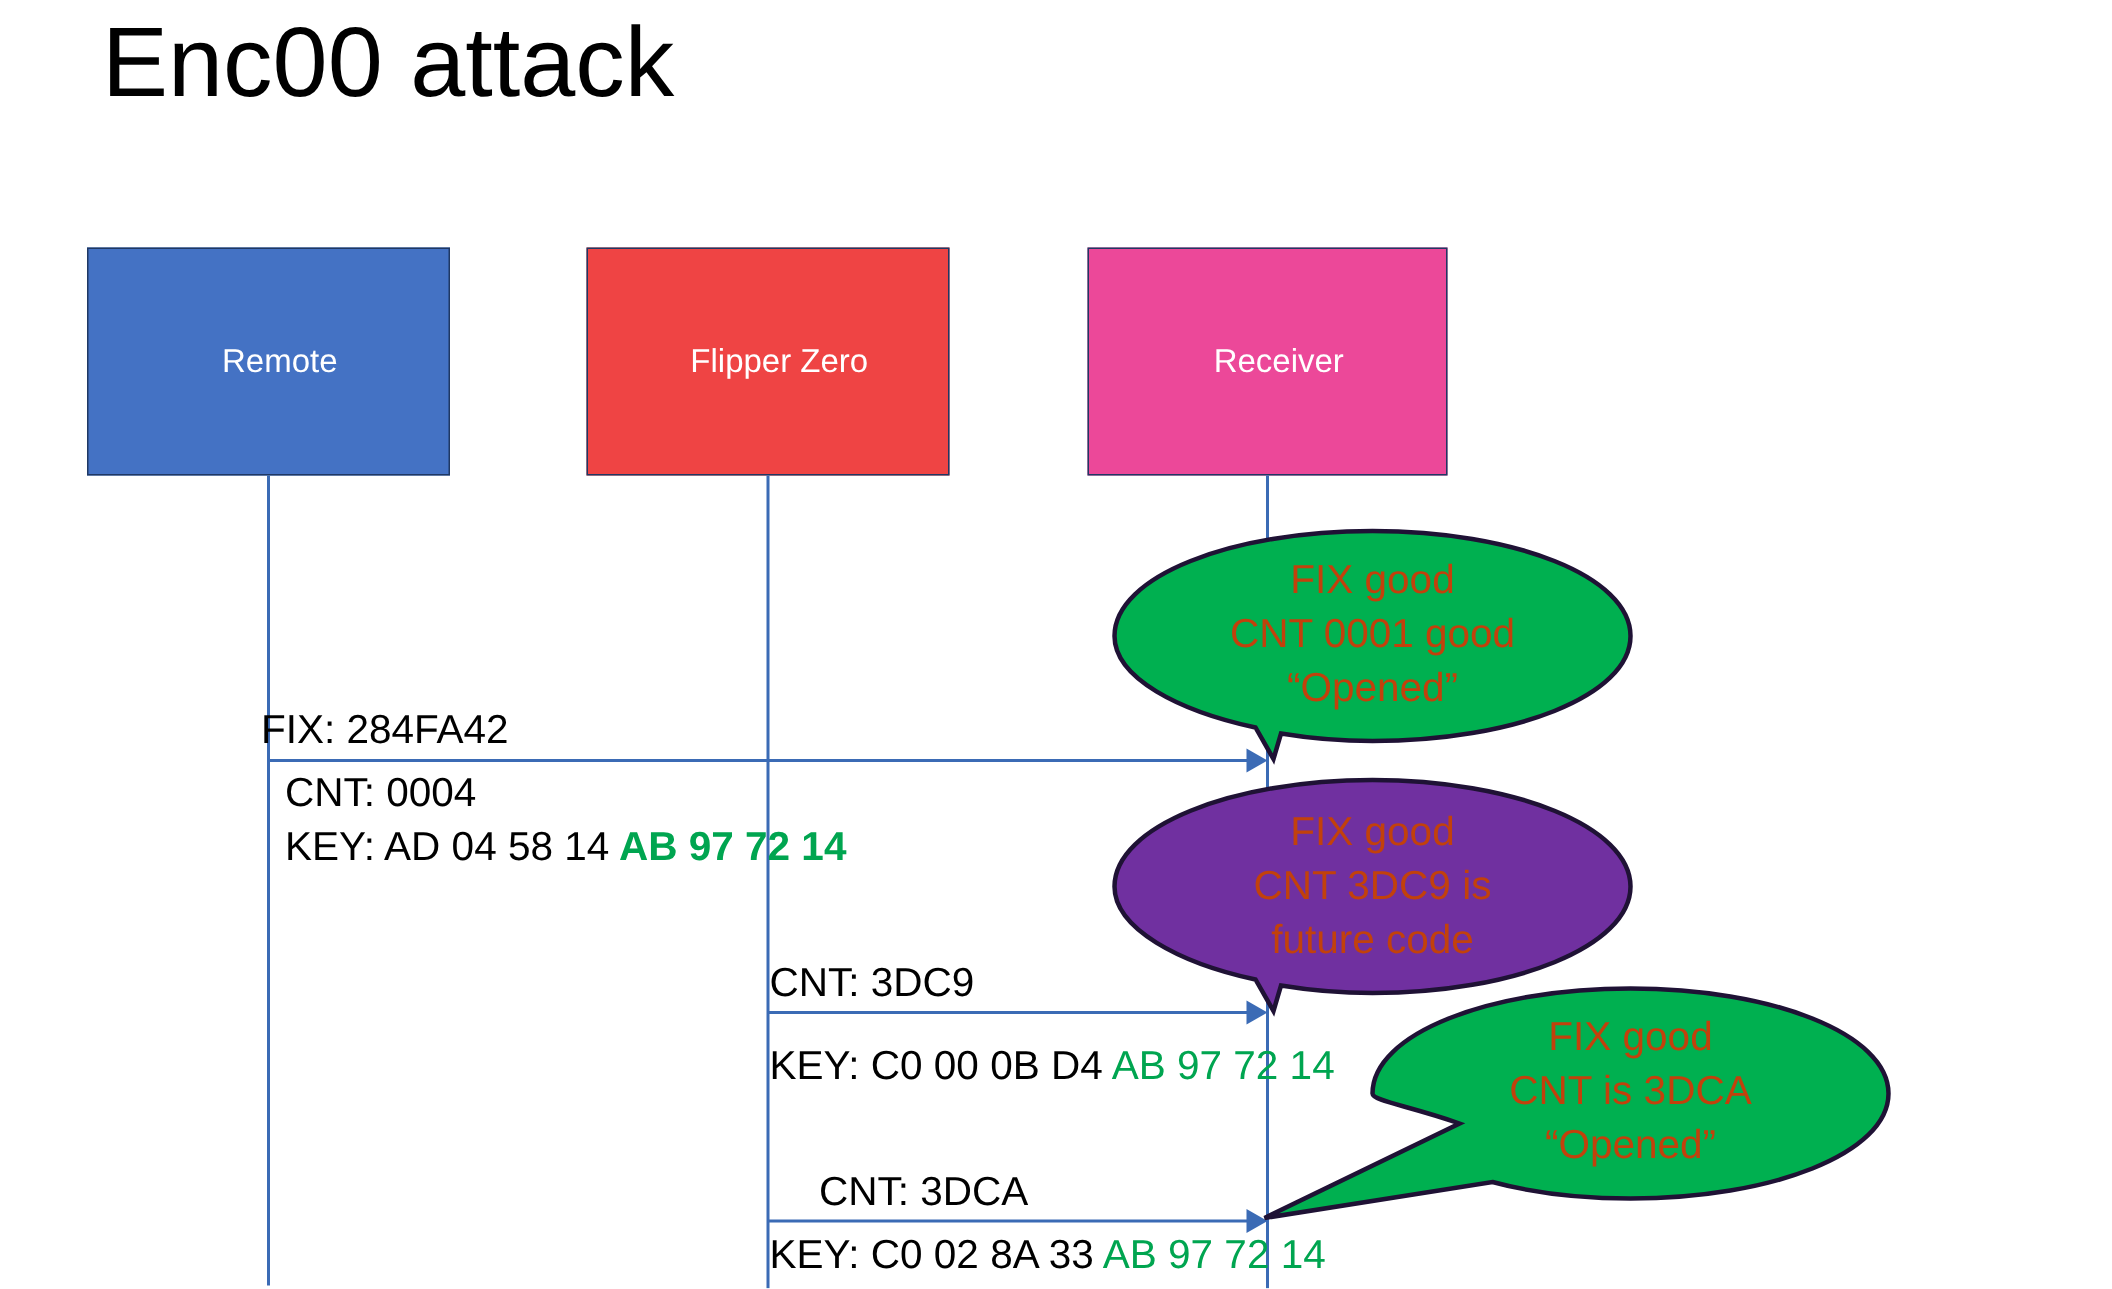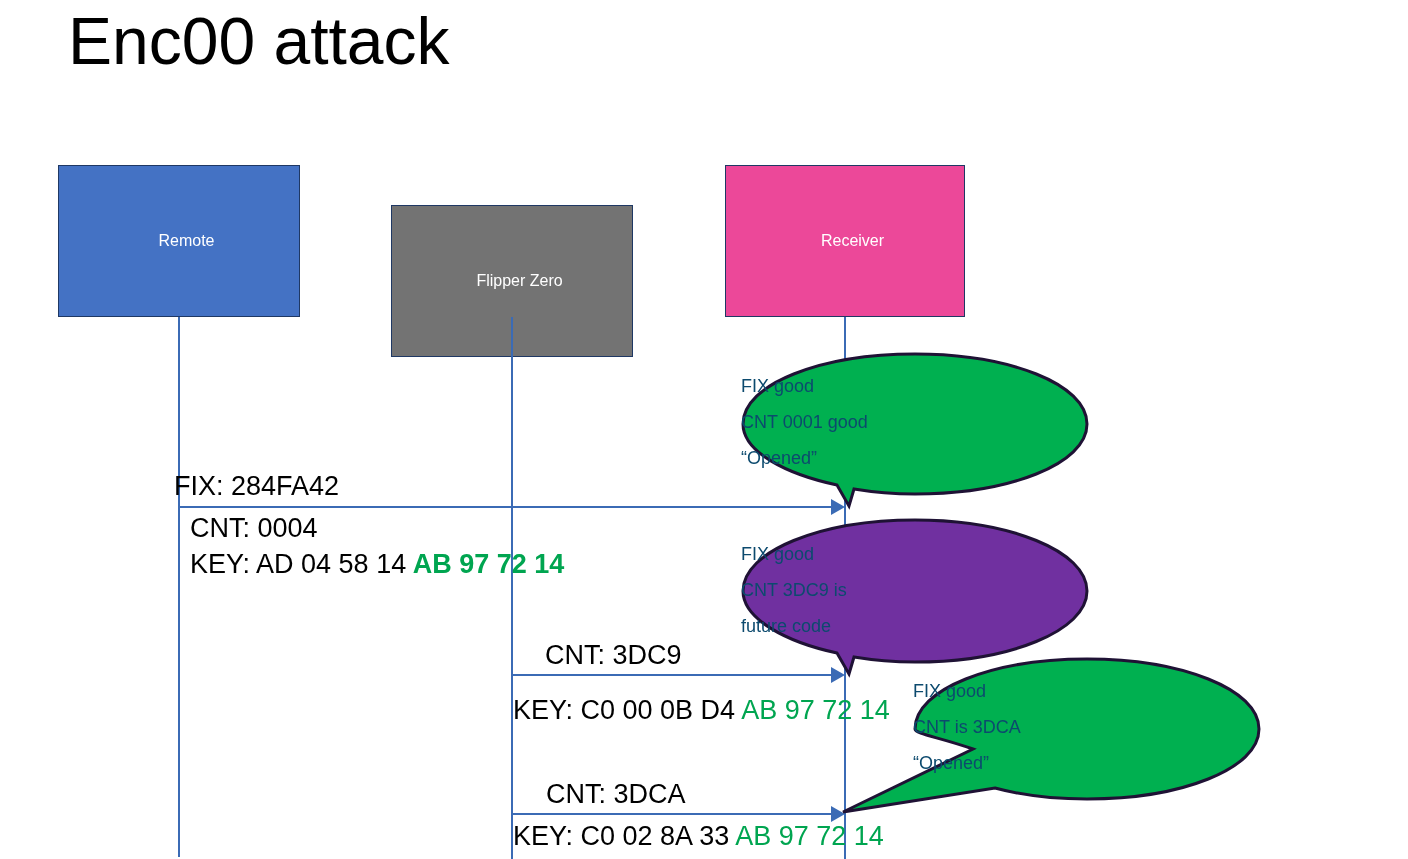--- a/index.html
+++ b/index.html
@@ -35,27 +35,27 @@
 
   
   .actor-box {
     position: absolute;
     box-sizing: border-box;
     border: 1.5px solid #1F3864;
     display: flex;
     align-items: center;
     justify-content: center;
     color: #ffffff;
-    font-size: 16px;
+    font-size: 22px;
     line-height: 30px;
     font-weight: 400;
     padding-left: 15px;
   }
   .actor-remote  { left: 58px;  top: 165px; width: 242px; height: 152px; background: #4472C4; }
-  .actor-flipper { left: 391px; top: 165px; width: 242px; height: 152px; background: #737373; margin-top: 40px; }
+  .actor-flipper { left: 391px; top: 165px; width: 242px; height: 152px; background: #ef4444; }
   .actor-receiver{ left: 725px; top: 165px; width: 240px; height: 152px; background: #ec4899; }
 
   
   .lifeline {
     position: absolute;
     width: 2px;
     background: #3B6BB5;
   }
   .lifeline-remote   { left: 178px; top: 317px; height: 540px; }
   .lifeline-flipper  { left: 511px; top: 317px; height: 542px; }
@@ -88,21 +88,21 @@
   
   .msg-label {
     position: absolute;
     font-size: 27px;
     line-height: 36px;
     color: #000000;
     white-space: nowrap;
   }
   .msg1-above { left: 174px; top: 468px; }
   .msg1-below { left: 190px; top: 510px; }
-  .msg2-above { left: 513px; top: 637px; padding-left: 32px; }
+  .msg2-above { left: 513px; top: 637px; }
   .msg2-below { left: 513px; top: 692px; }
   .msg3-above { left: 513px; top: 776px; margin-left: 33px; }
   .msg3-below { left: 513px; top: 818px; }
 
   .seg-red   { color: #000000; }
   .seg-green { color: #00A550; }
   .seg-green-bold { color: #00A550; font-weight: bold; }
   .seg-black { color: #000000; }
 
   
@@ -111,22 +111,23 @@
   }
   .bubble-wrap svg {
     display: block;
     overflow: visible;
   }
   .bubble-text {
     position: absolute;
     left: 0;
     top: 0;
     width: 100%;
-    color: #0c4a6e;
-    font-size: 18px;
+    text-align: center;
+    color: #c2410c;
+    font-size: 27px;
     line-height: 36px;
     pointer-events: none;
   }
 
   #bubble1 { left: 741px; top: 352px; width: 348px; height: 156px; }
   #bubble1 .bubble-text { top: 16px; }
 
   #bubble2 { left: 741px; top: 518px; width: 348px; height: 158px; }
   #bubble2 .bubble-text { top: 18px; }
 

